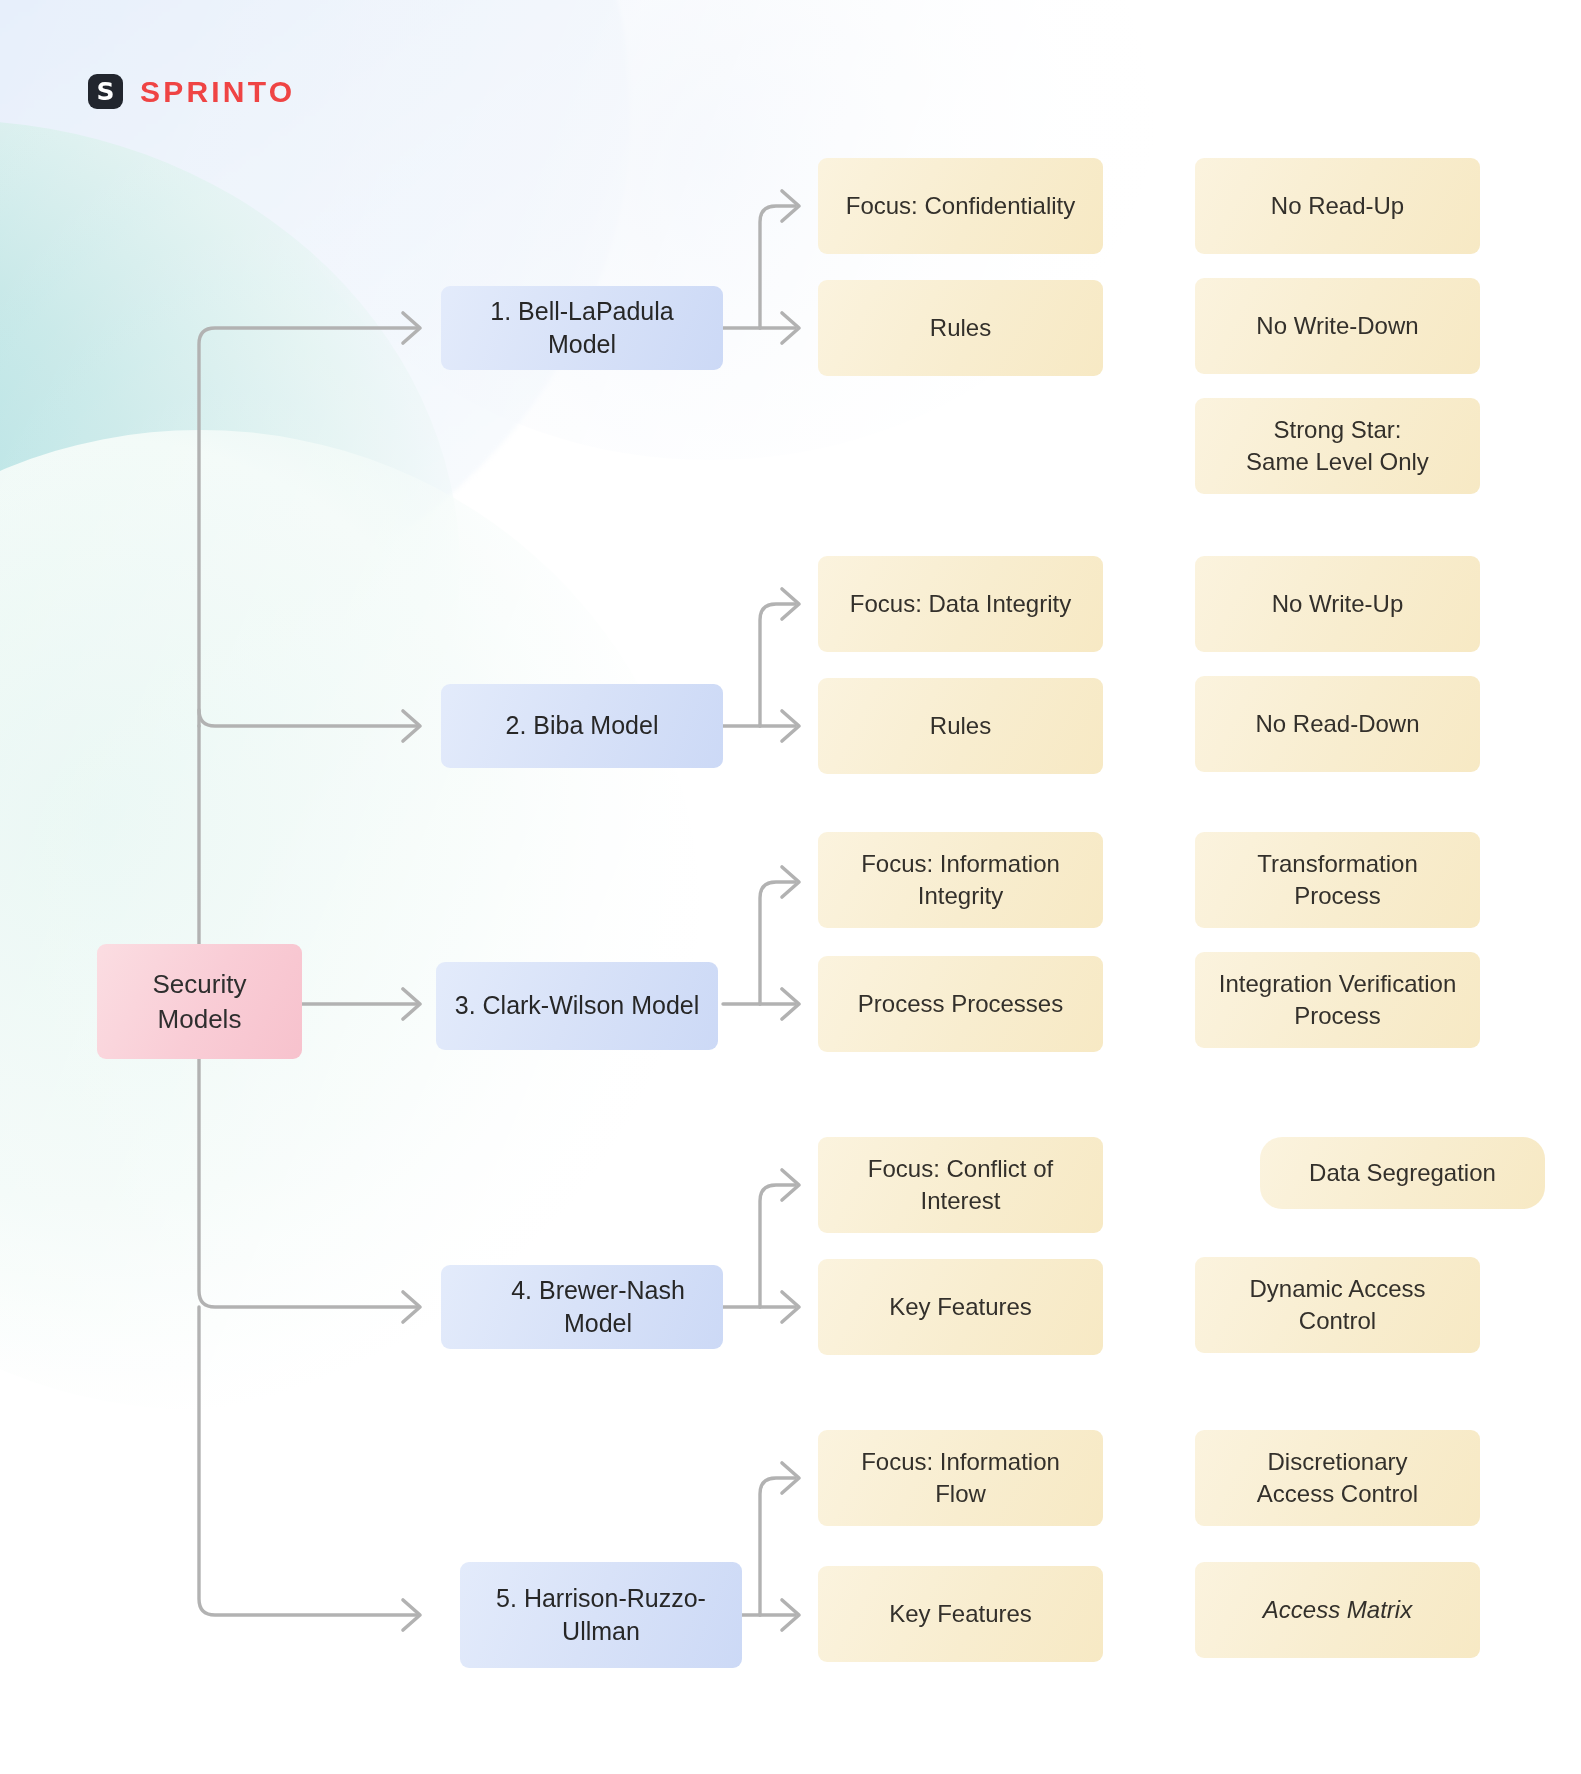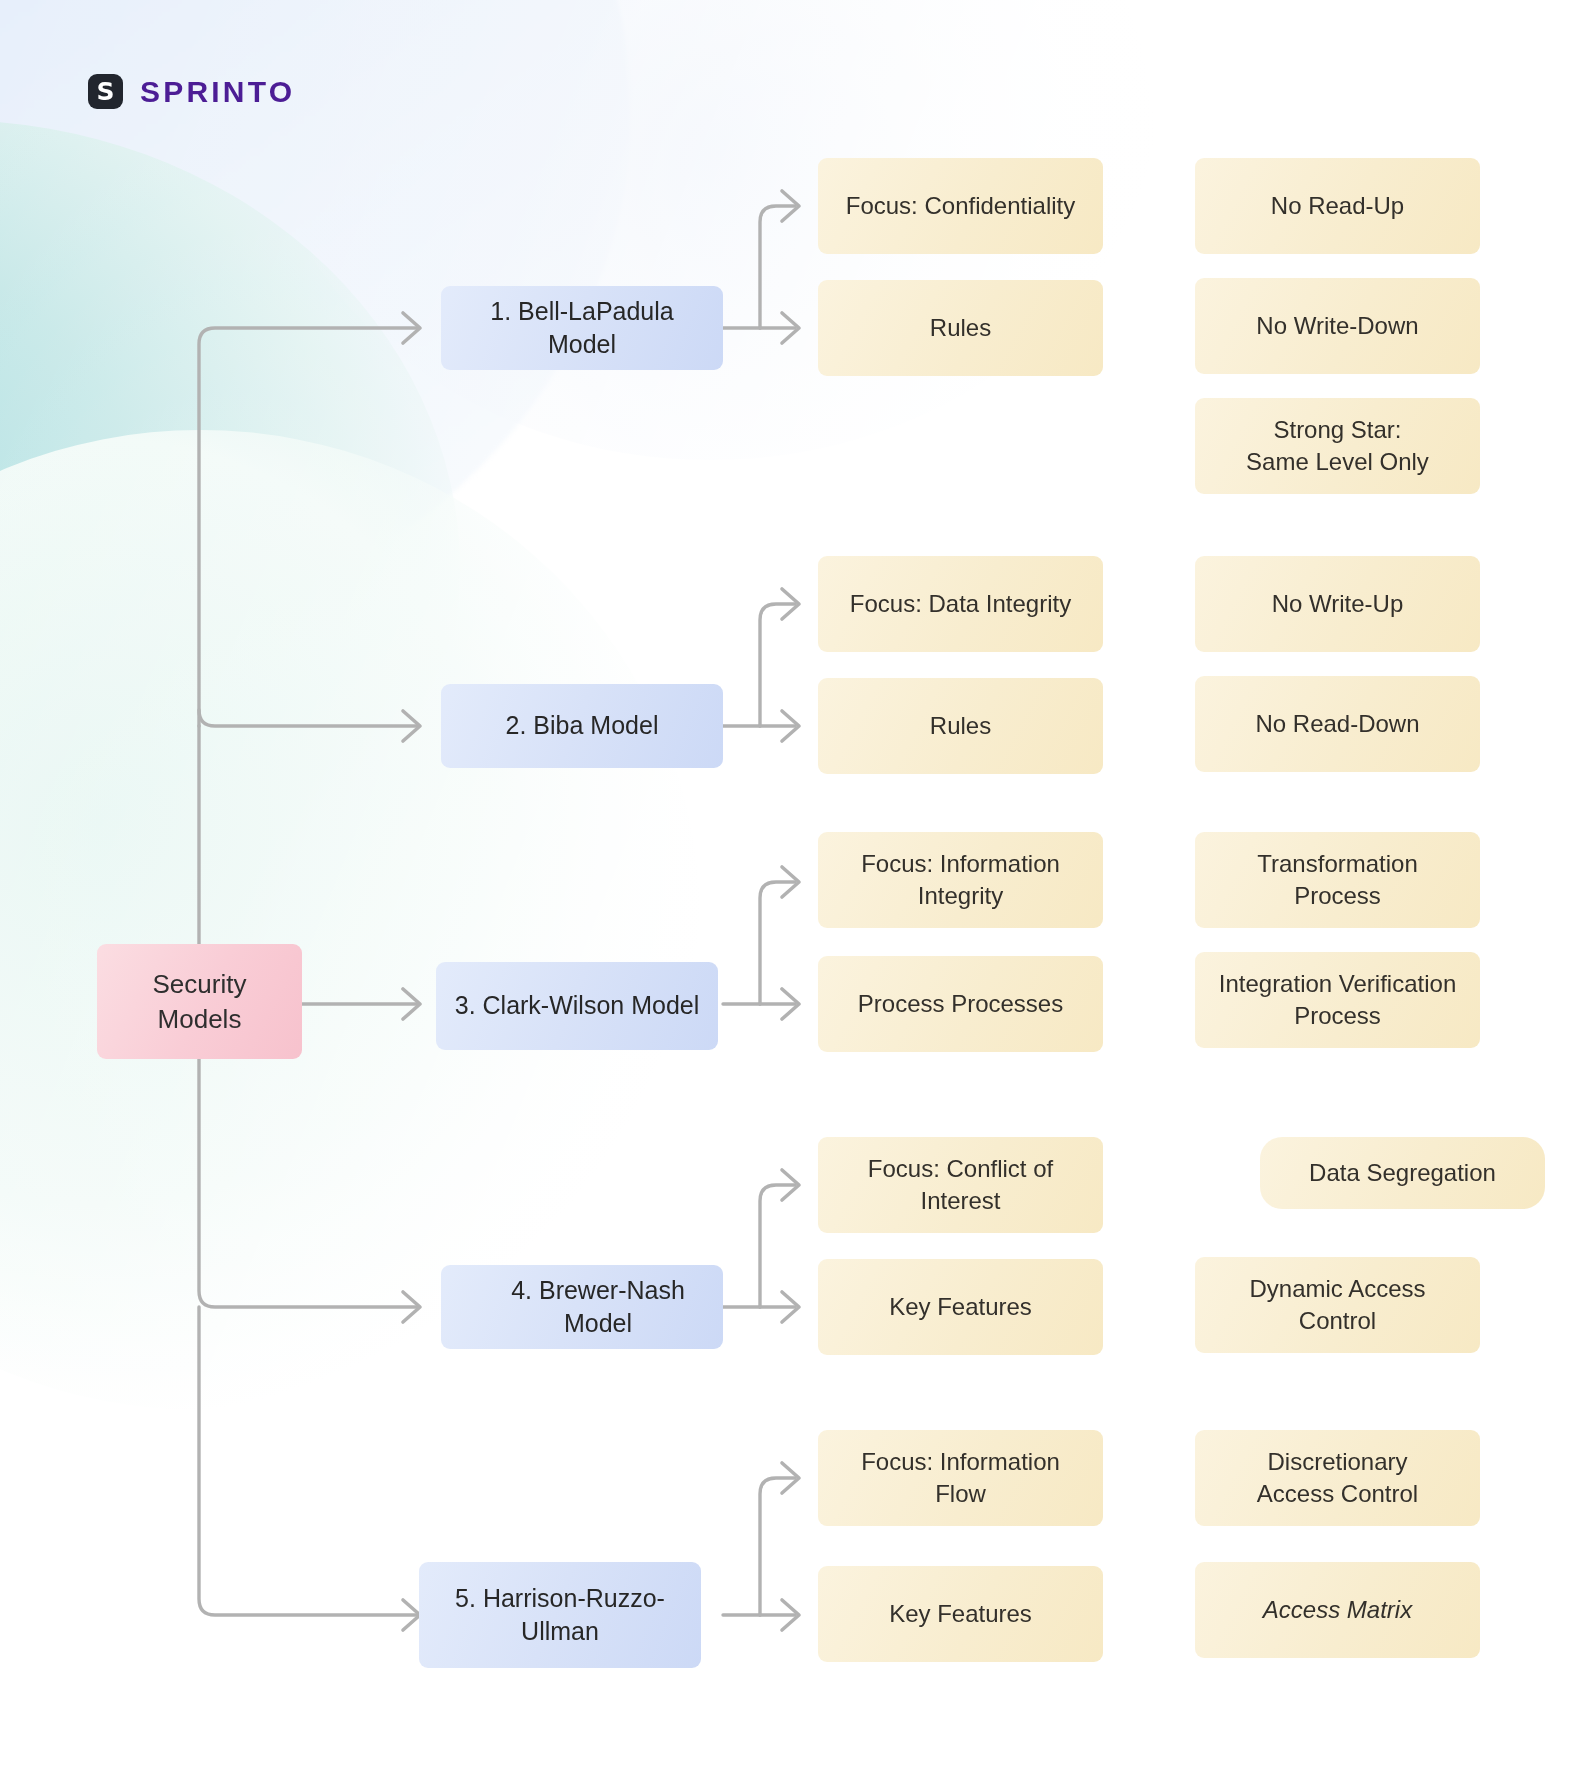--- a/index.html
+++ b/index.html
@@ -35,21 +35,21 @@
   }
   
   #logo{position:absolute;left:88px;top:74px;display:flex;align-items:center;gap:17px;z-index:4;}
   #logo .mark{
     width:35px;height:35px;border-radius:9px;background:#22262e;
     display:flex;align-items:center;justify-content:center;
     color:#fff;font-weight:bold;font-size:25px;line-height:1;
     font-family:"DejaVu Sans",sans-serif;
   }
   #logo .word{
-    font-size:30px;letter-spacing:3.2px;font-weight:bold;color:#4c1d95;
+    font-size:30px;letter-spacing:3.2px;font-weight:bold;color:#ef4444;
     font-family:"Liberation Sans",sans-serif;
   }
   
   #links{position:absolute;left:0;top:0;width:1581px;height:1774px;z-index:1;}
   
   .node{
     position:absolute;z-index:2;border-radius:9px;
     display:flex;align-items:center;justify-content:center;
     text-align:center;box-sizing:border-box;
     color:#2b2b2b;line-height:1.34;
@@ -159,17 +159,17 @@
 <div class="node leaf" style="left:818px;top:956px;width:285px;height:96px;">Process Processes</div>
 <div class="node leaf" style="left:1195px;top:832px;width:285px;height:96px;">Transformation<br>Process</div>
 <div class="node leaf" style="left:1195px;top:952px;width:285px;height:96px;">Integration Verification<br>Process</div>
 
 <div class="node model" style="left:441px;top:1265px;width:282px;height:84px;padding-left:44px;">4. Brewer-Nash Model</div>
 <div class="node leaf" style="left:818px;top:1137px;width:285px;height:96px;">Focus: Conflict of<br>Interest</div>
 <div class="node leaf" style="left:818px;top:1259px;width:285px;height:96px;">Key Features</div>
 <div class="node leaf" style="left:1260px;top:1137px;width:285px;height:72px;border-radius:22px;">Data Segregation</div>
 <div class="node leaf" style="left:1195px;top:1257px;width:285px;height:96px;">Dynamic Access<br>Control</div>
 
-<div class="node model" style="left:419px;top:1562px;width:282px;height:106px;">5. Harrison-Ruzzo-<br>Ullman</div>
+<div class="node model" style="left:460px;top:1562px;width:282px;height:106px;">5. Harrison-Ruzzo-<br>Ullman</div>
 <div class="node leaf" style="left:818px;top:1430px;width:285px;height:96px;">Focus: Information<br>Flow</div>
 <div class="node leaf" style="left:818px;top:1566px;width:285px;height:96px;">Key Features</div>
 <div class="node leaf" style="left:1195px;top:1430px;width:285px;height:96px;">Discretionary<br>Access Control</div>
 <div class="node leaf" style="left:1195px;top:1562px;width:285px;height:96px;font-style:italic;">Access Matrix</div>
 
 </body></html>

